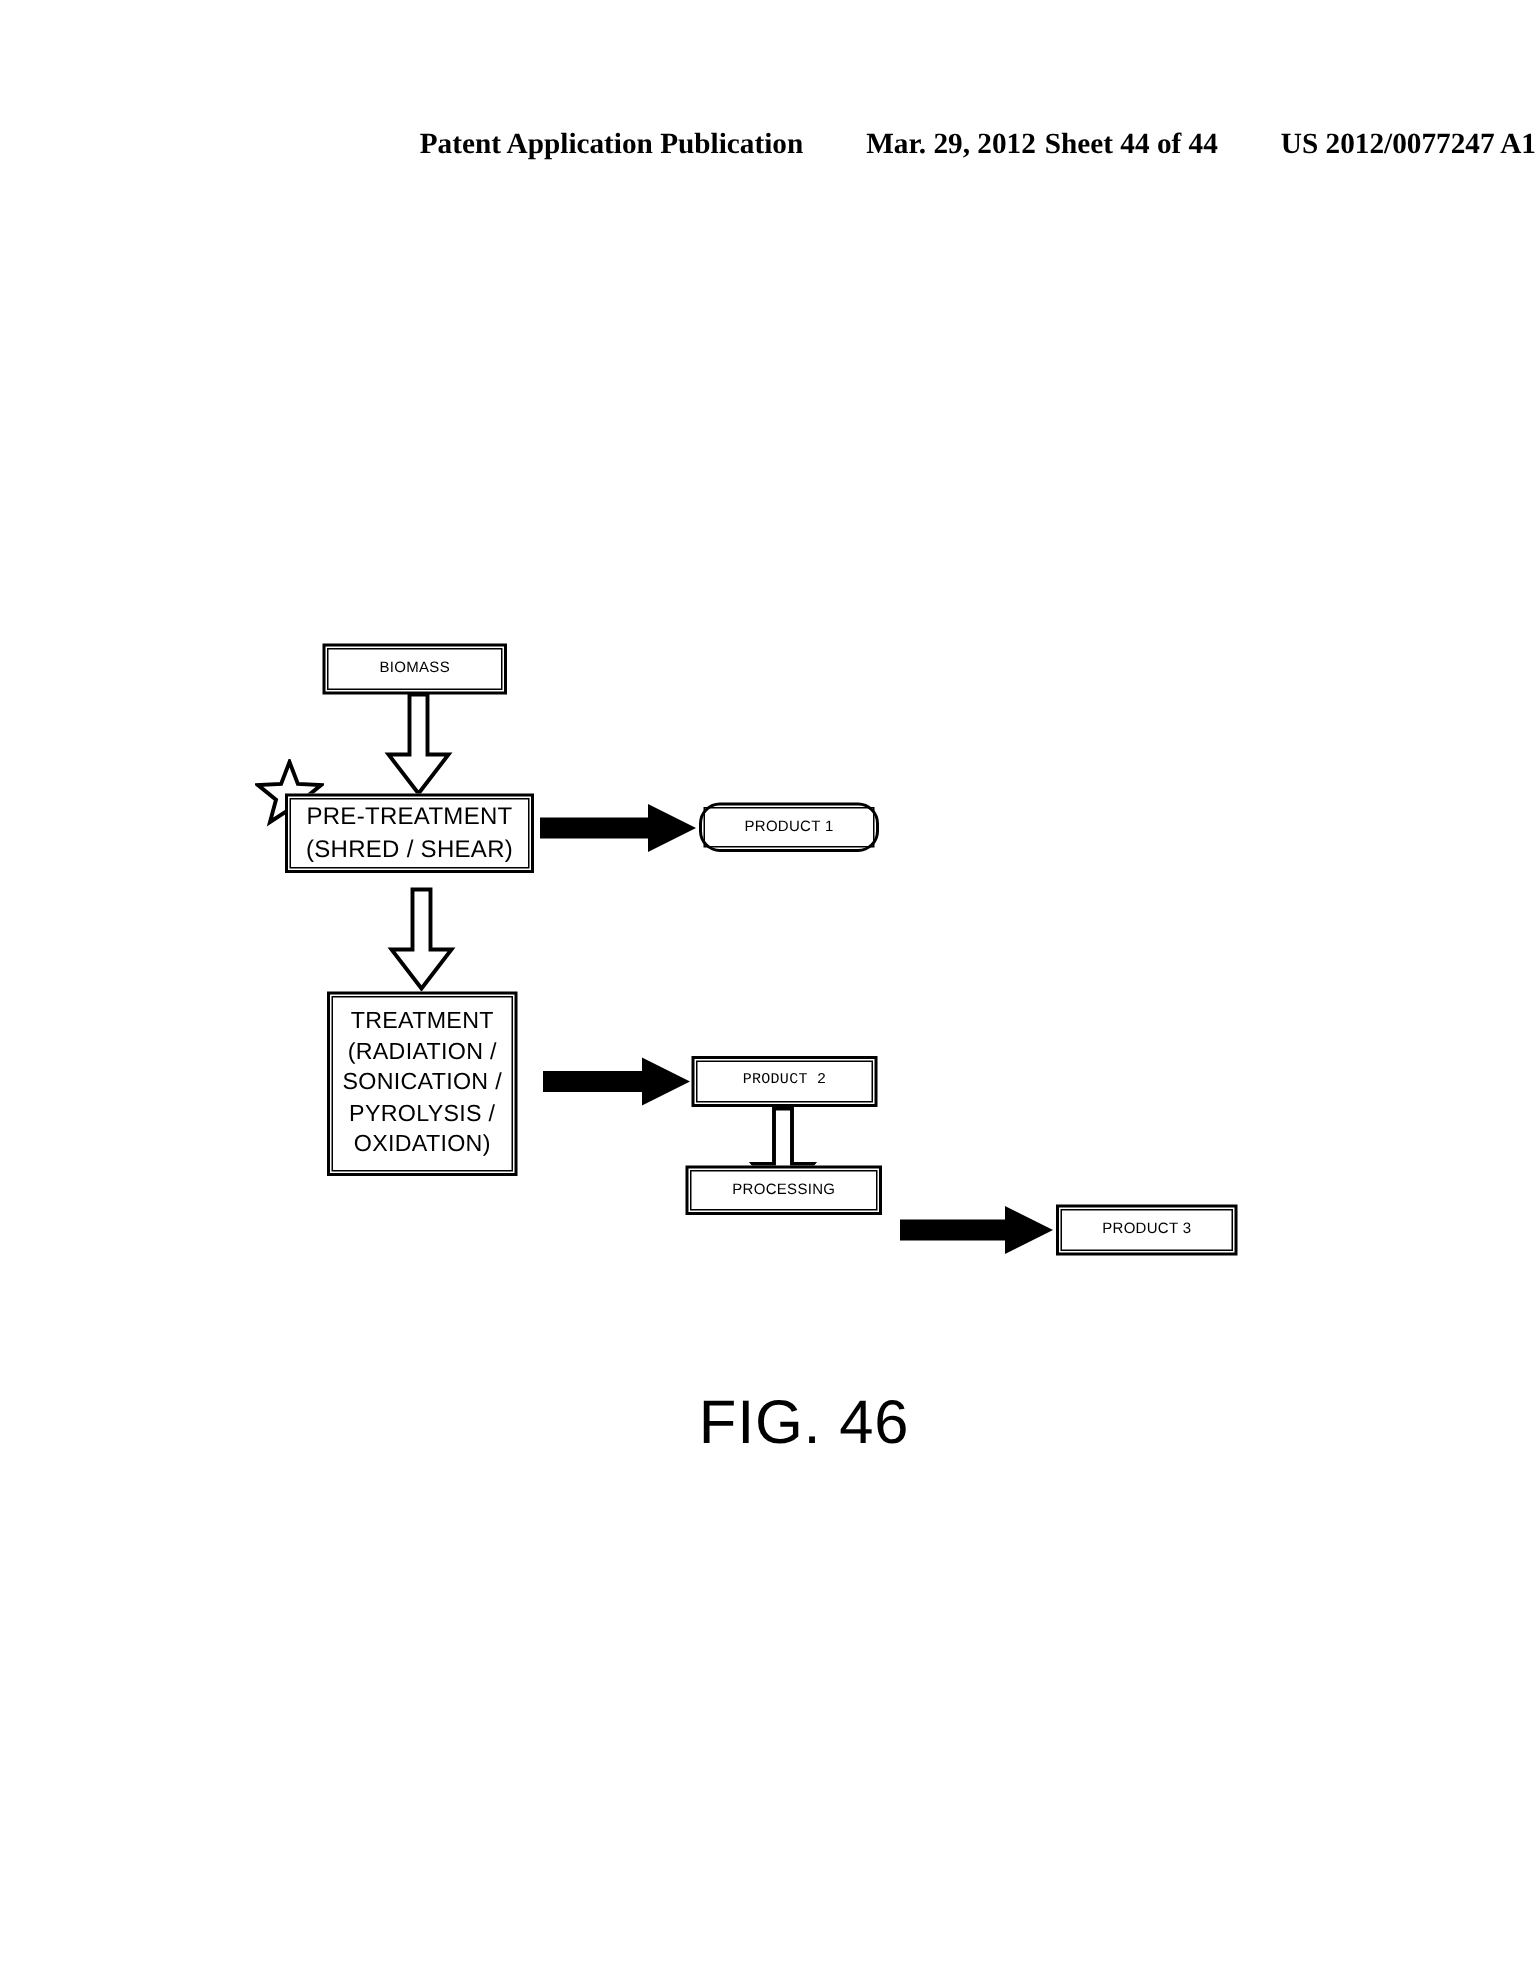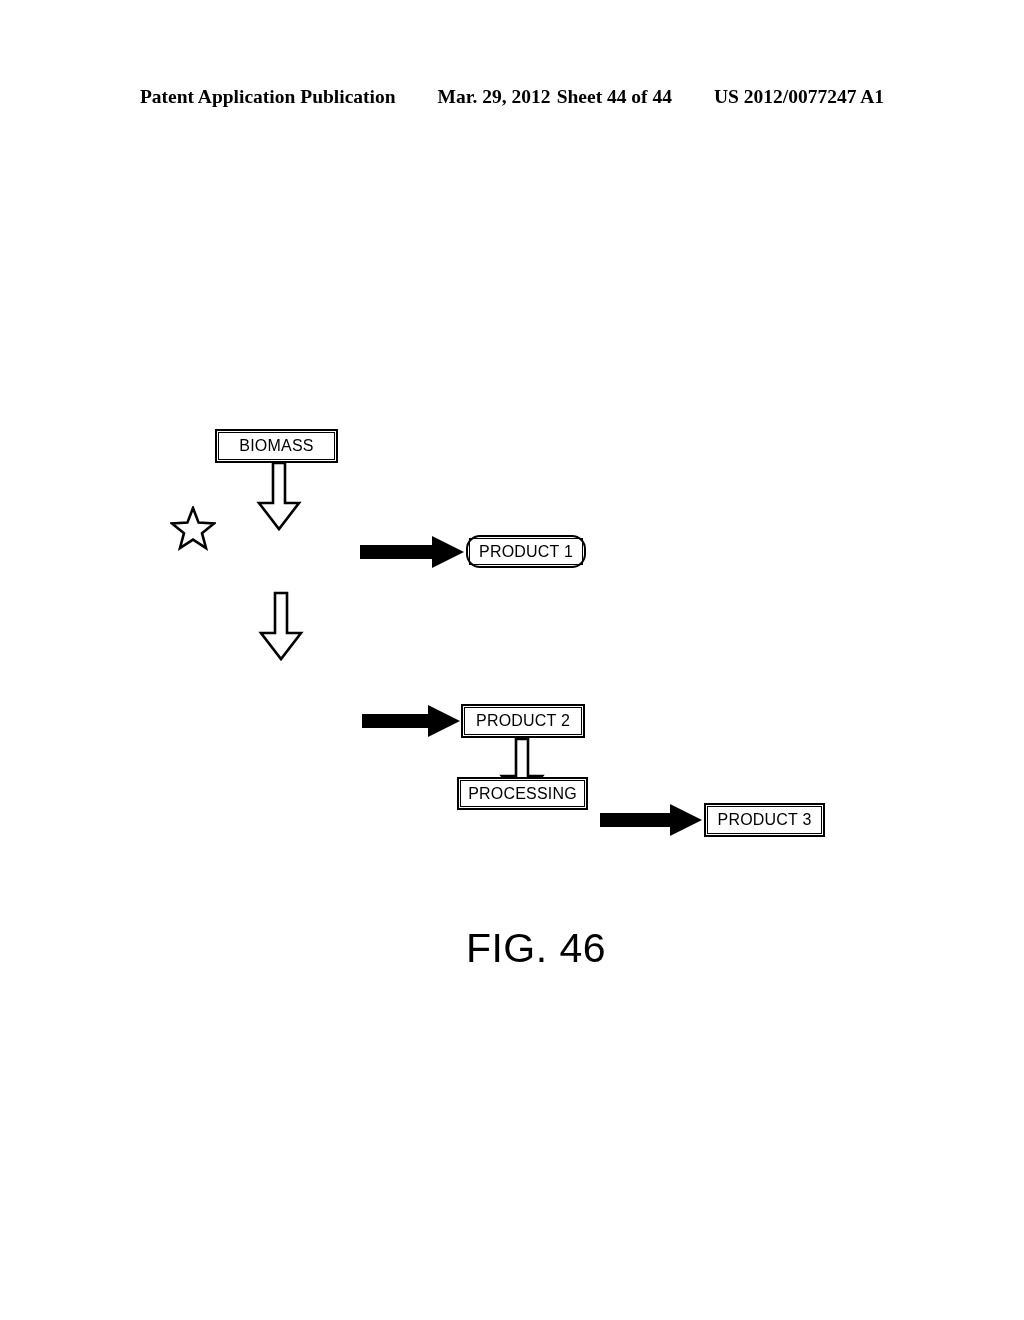--- a/index.html
+++ b/index.html
@@ -15,21 +15,21 @@
     color: #000000;
     overflow: hidden;
   }
 
   
   .page-header {
     position: absolute;
     left: 0;
     top: 86px;
     width: 1024px;
-    text-align: center;
+    text-align: right;
     font-family: "Liberation Serif", serif;
     font-weight: bold;
     font-size: 19.5px;
     letter-spacing: 0px;
     white-space: nowrap;
   }
   .page-header .hdr-pub   { margin-right: 42px; }
   .page-header .hdr-date  { margin-right: 6px; }
   .page-header .hdr-sheet { margin-right: 42px; }
 
@@ -45,21 +45,21 @@
   
   .node {
     position: absolute;
     box-sizing: border-box;
     background: #ffffff;
     border: 2.5px solid #000000;
     display: flex;
     align-items: center;
     justify-content: center;
     text-align: center;
-    font-size: 16px;
+    font-size: 10px;
     line-height: 1.33;
     letter-spacing: 0.2px;
     white-space: pre-line;
   }
   
   .node::after {
     content: "";
     position: absolute;
     left: 1px; top: 1px; right: 1px; bottom: 1px;
     border: 1px solid #000000;
@@ -71,21 +71,21 @@
     padding: 0 4px;
   }
 
   
   #node-biomass        { left: 215px; top: 429px; width: 123px; height: 34px; }
   #node-pretreatment   { left: 190px; top: 529px; width: 166px; height: 53px;
                          font-size: 16px; }
   #node-product1       { left: 466px; top: 535px; width: 120px; height: 33px; border-radius: 14px; }
   #node-treatment      { left: 218px; top: 661px; width: 127px; height: 123px;
                          font-size: 15.5px; }
-  #node-product2       { left: 461px; top: 704px; width: 124px; height: 34px; }
+  #node-product2       { left: 461px; top: 704px; width: 124px; height: 34px; font-family: Liberation Mono, monospace; }
   #node-processing     { left: 457px; top: 777px; width: 131px; height: 33px; }
   #node-product3       { left: 704px; top: 803px; width: 121px; height: 34px; }
 
   
   .arrow {
     position: absolute;
     overflow: visible;
   }
   .arrow svg { display: block; overflow: visible; }
 
@@ -138,37 +138,48 @@
       <polygon points="16,0 28,0 28,40 42,40 22,66 2,40 16,40" fill="#ffffff" stroke="#000000" stroke-width="2.6" stroke-linejoin="miter"></polygon>
     </svg>
   </div>
 
   <div id="star-marker">
     <svg width="46" height="46" viewBox="0 0 46 46">
       <polygon points="23,2 28.6,16.6 44,17.4 32,27.2 36,42 23,33.6 10,42 14,27.2 2,17.4 17.4,16.6" fill="#ffffff" stroke="#000000" stroke-width="2.6" stroke-linejoin="miter"></polygon>
     </svg>
   </div>
 
+  <div class="node" id="node-pretreatment">
+    <span class="node-label">PRE-TREATMENT
+(SHRED / SHEAR)</span>
+  </div>
 
   <div class="arrow" id="arrow-pretreatment-to-product1">
     <svg width="106" height="34" viewBox="0 0 106 34">
       <polygon points="0,10 72,10 72,1 104,17 72,33 72,24 0,24" fill="#000000"></polygon>
     </svg>
   </div>
 
   <div class="node" id="node-product1">
     <span class="node-label">PRODUCT 1</span>
   </div>
 
   <div class="arrow" id="arrow-pretreatment-to-treatment">
     <svg width="44" height="68" viewBox="0 0 44 68">
       <polygon points="16,0 28,0 28,40 42,40 22,66 2,40 16,40" fill="#ffffff" stroke="#000000" stroke-width="2.6" stroke-linejoin="miter"></polygon>
     </svg>
   </div>
 
+  <div class="node" id="node-treatment">
+    <span class="node-label">TREATMENT
+(RADIATION /
+SONICATION /
+PYROLYSIS /
+OXIDATION)</span>
+  </div>
 
   <div class="arrow" id="arrow-treatment-to-product2">
     <svg width="100" height="34" viewBox="0 0 100 34">
       <polygon points="0,10 66,10 66,1 98,17 66,33 66,24 0,24" fill="#000000"></polygon>
     </svg>
   </div>
 
   <div class="node" id="node-product2">
     <span class="node-label">PRODUCT 2</span>
   </div>

